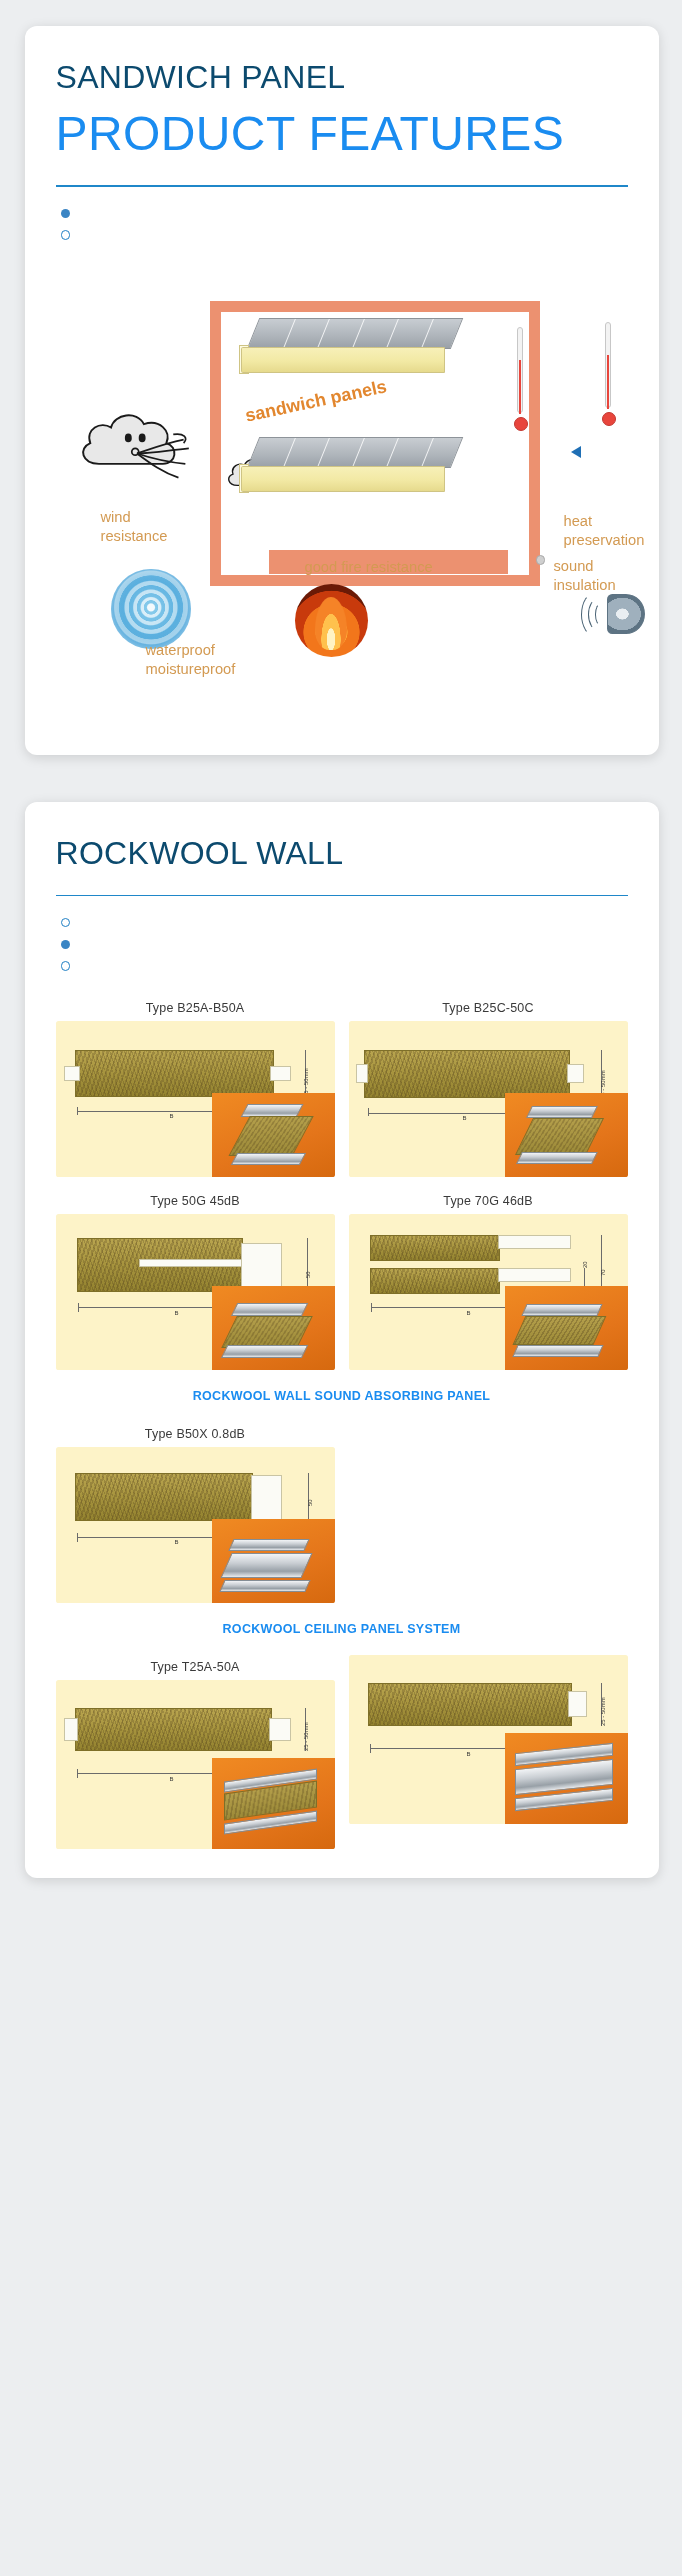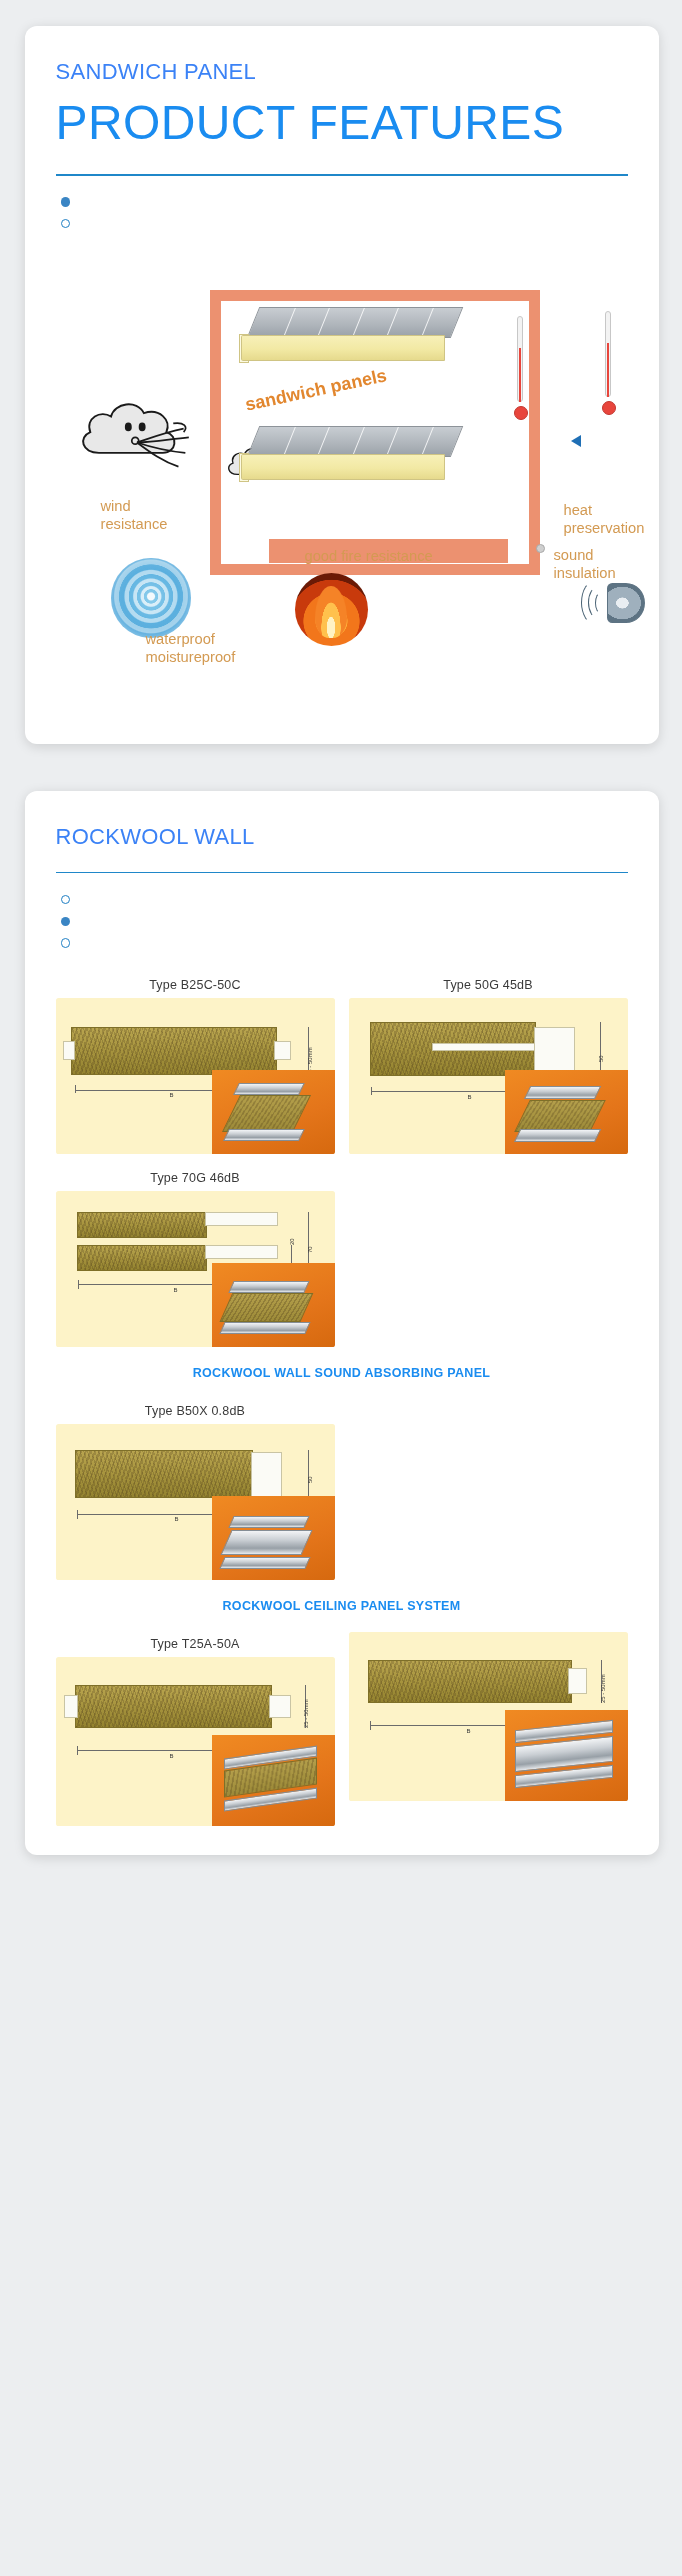--- a/index.html
+++ b/index.html
@@ -14,22 +14,22 @@
     width: 634px;
     margin: 0 auto 47px auto;
     background: #ffffff;
     border-radius: 12px;
     box-shadow: 0 2.6px 12px rgba(0,0,0,0.13);
     padding: 33px 31px 29px 31px;
     position: relative;
   }
 
   .eyebrow {
-    font-size: 22px;
-    color: #3b82f6;
+    font-size: 32px;
+    color: #0c4a6e;
     letter-spacing: 0.3px;
     font-weight: 400;
     line-height: 1.15;
   }
   .headline {
     font-size: 48px;
     color: #1a8cf0;
     font-weight: 400;
     letter-spacing: 0.4px;
     line-height: 1.18;
@@ -421,20 +421,39 @@
       <span></span>
     </li>
     <li>
       <span class="dot hollow"></span>
       <span></span>
     </li>
   </ul>
 
   <div class="grid">
 
+    <div class="cell">
+      <div class="cell-title">Type B25A-B50A</div>
+      <div class="fig">
+        <div class="rock" style="left:19px;top:29px;width:199px;height:47px"></div>
+        <div class="shelf" style="left:8.6px;top:45px;width:15.6px;height:15.6px"></div>
+        <div class="shelf" style="left:214px;top:45px;width:21px;height:15.6px"></div>
+        <div class="dimline h" style="left:21px;top:90px;width:194px"></div>
+        <div class="dimline v" style="left:21px;top:86px;height:8.6px"></div>
+        <div class="dimline v" style="left:214px;top:86px;height:8.6px"></div>
+        <div class="dimtxt" style="left:114px;top:92px">B</div>
+        <div class="dimline v" style="left:249px;top:29px;height:47px"></div>
+        <div class="dimtxt rot" style="left:247px;top:76px">25 - 50mm</div>
+        <div class="inset">
+          <div class="metal" style="left:26%;top:14%;width:46%;height:16%;transform:skewX(-28deg)"></div>
+          <div class="rockcore" style="left:22%;top:28%;width:52%;height:48%;transform:skewX(-28deg)"></div>
+          <div class="metal" style="left:18%;top:72%;width:56%;height:14%;transform:skewX(-28deg)"></div>
+        </div>
+      </div>
+    </div>
 
     <div class="cell">
       <div class="cell-title">Type B25C-50C</div>
       <div class="fig">
         <div class="rock" style="left:15.6px;top:29px;width:206px;height:48px"></div>
         <div class="shelf" style="left:7px;top:43px;width:12px;height:19px"></div>
         <div class="shelf" style="left:218px;top:43px;width:17.3px;height:19px"></div>
         <div class="dimline h" style="left:19px;top:92px;width:199px"></div>
         <div class="dimline v" style="left:19px;top:87px;height:8.6px"></div>
         <div class="dimline v" style="left:218px;top:87px;height:8.6px"></div>

